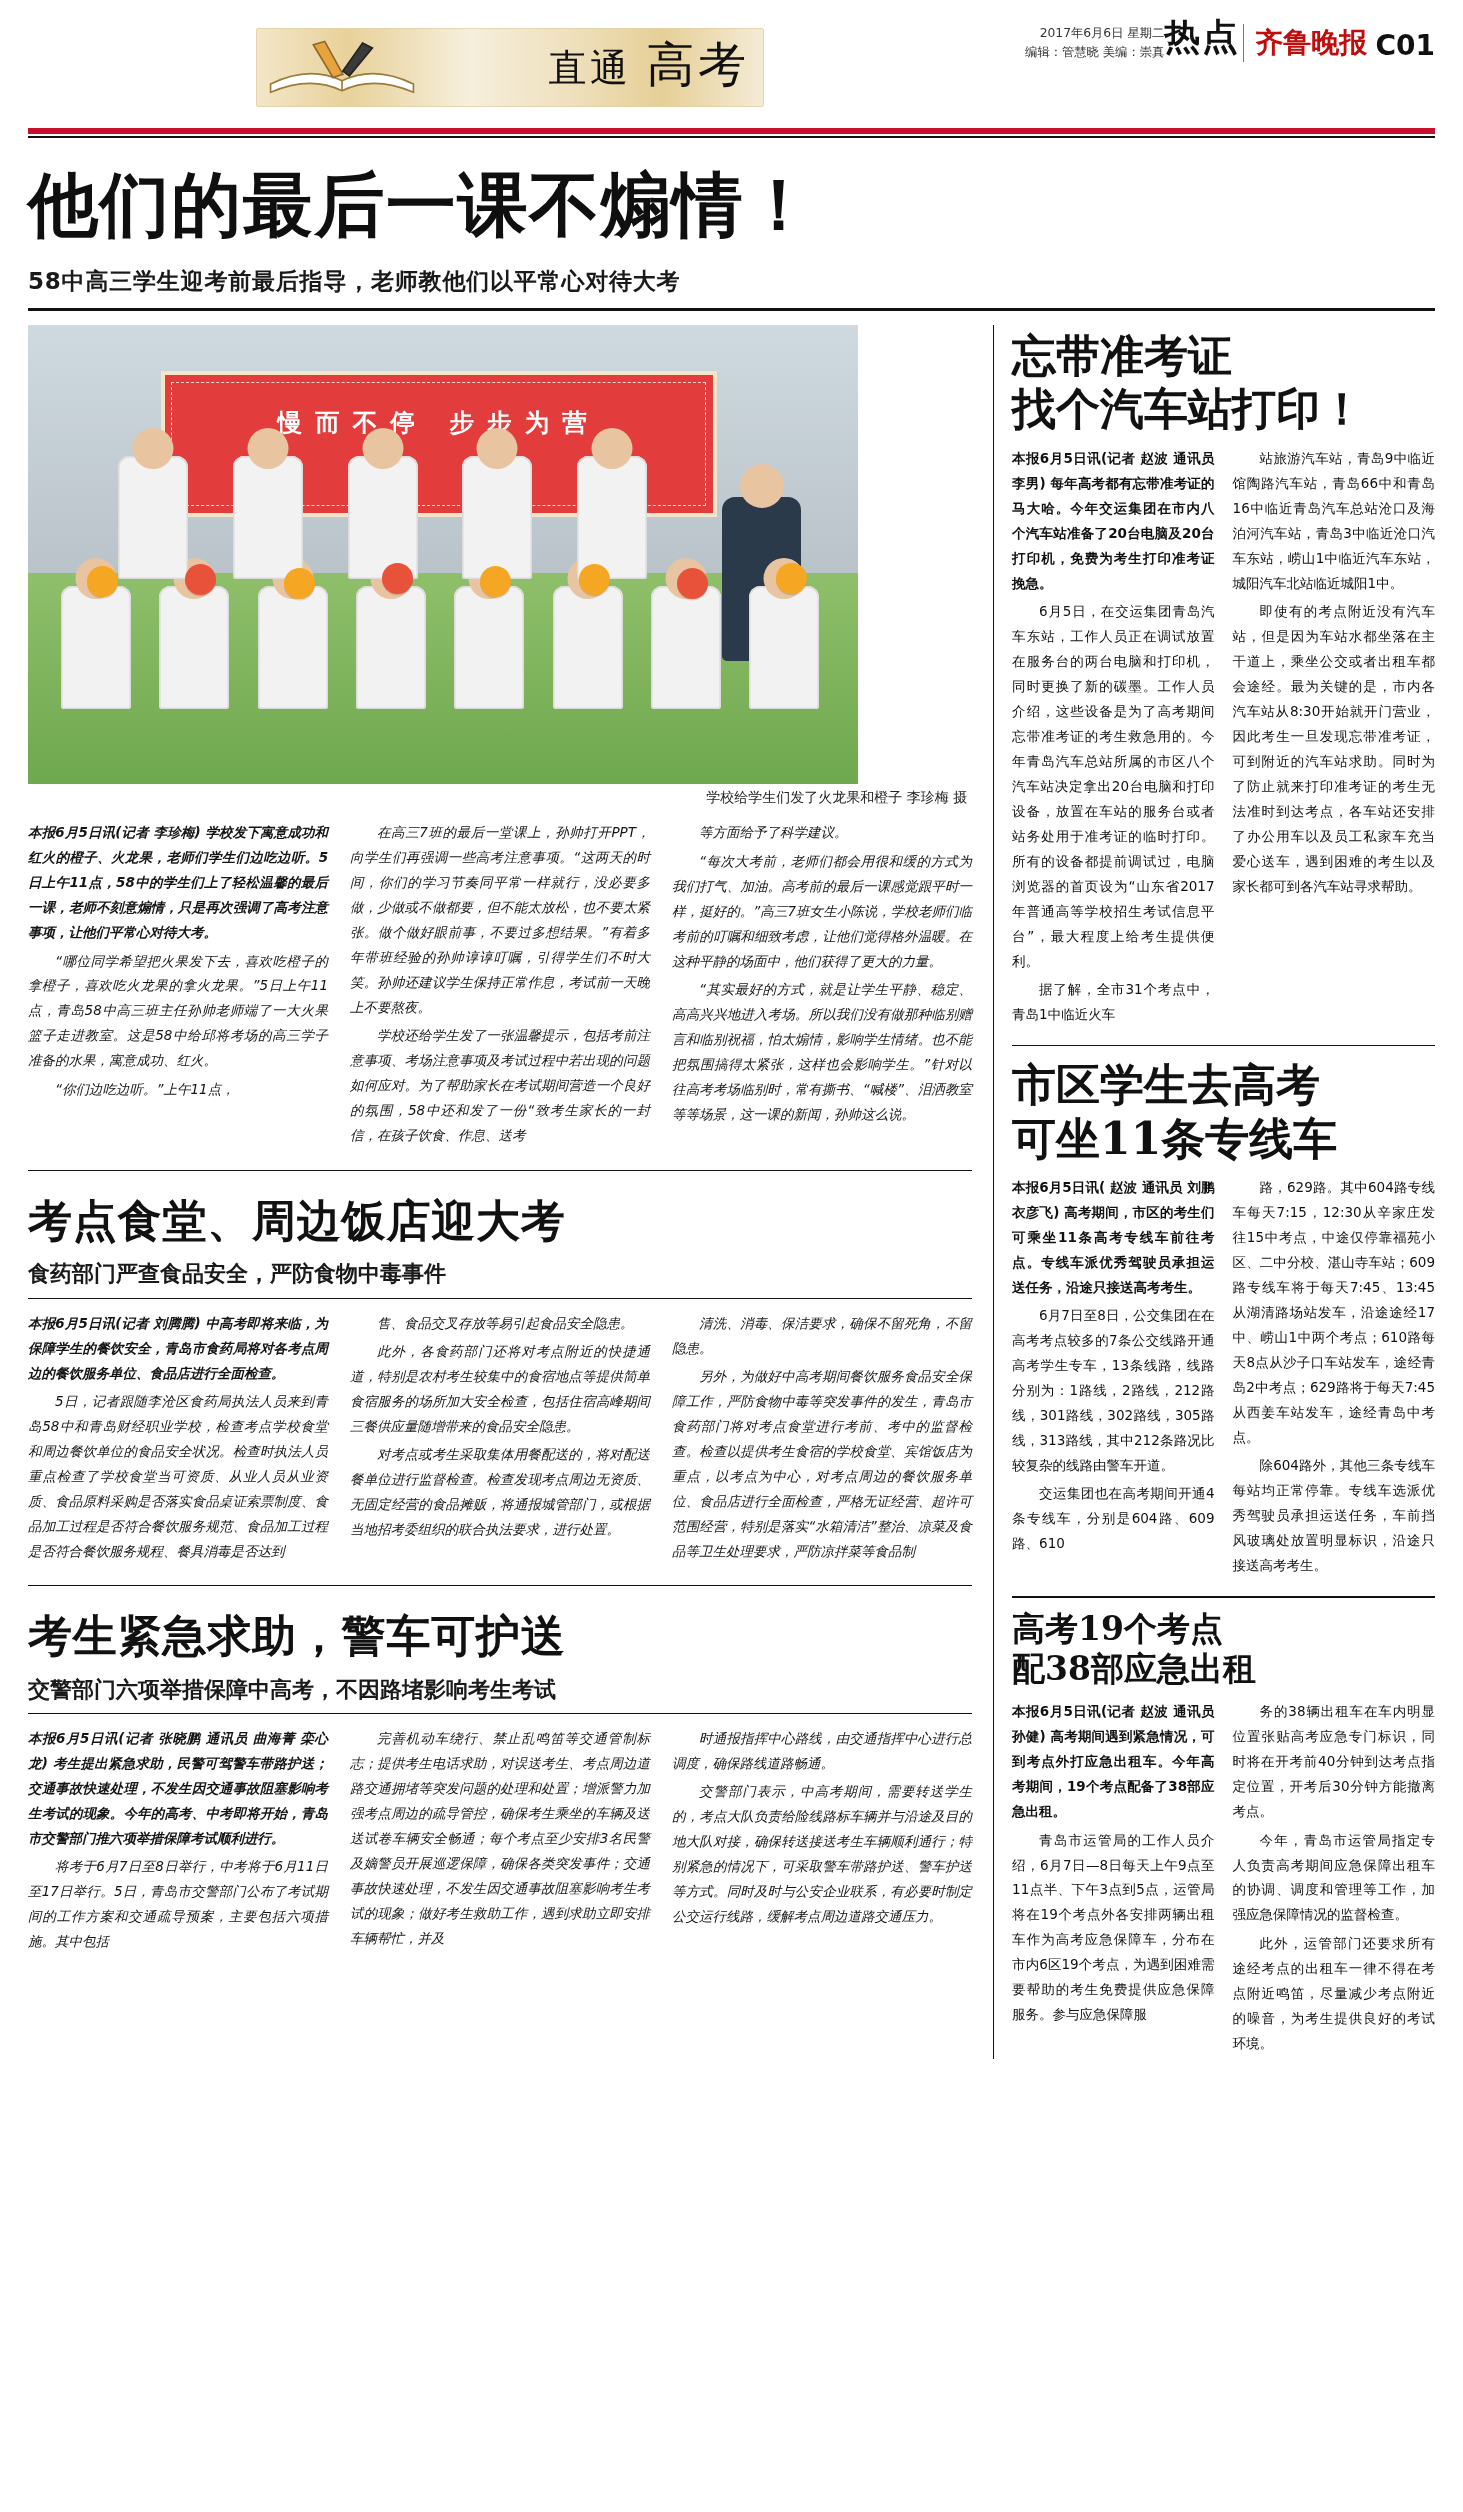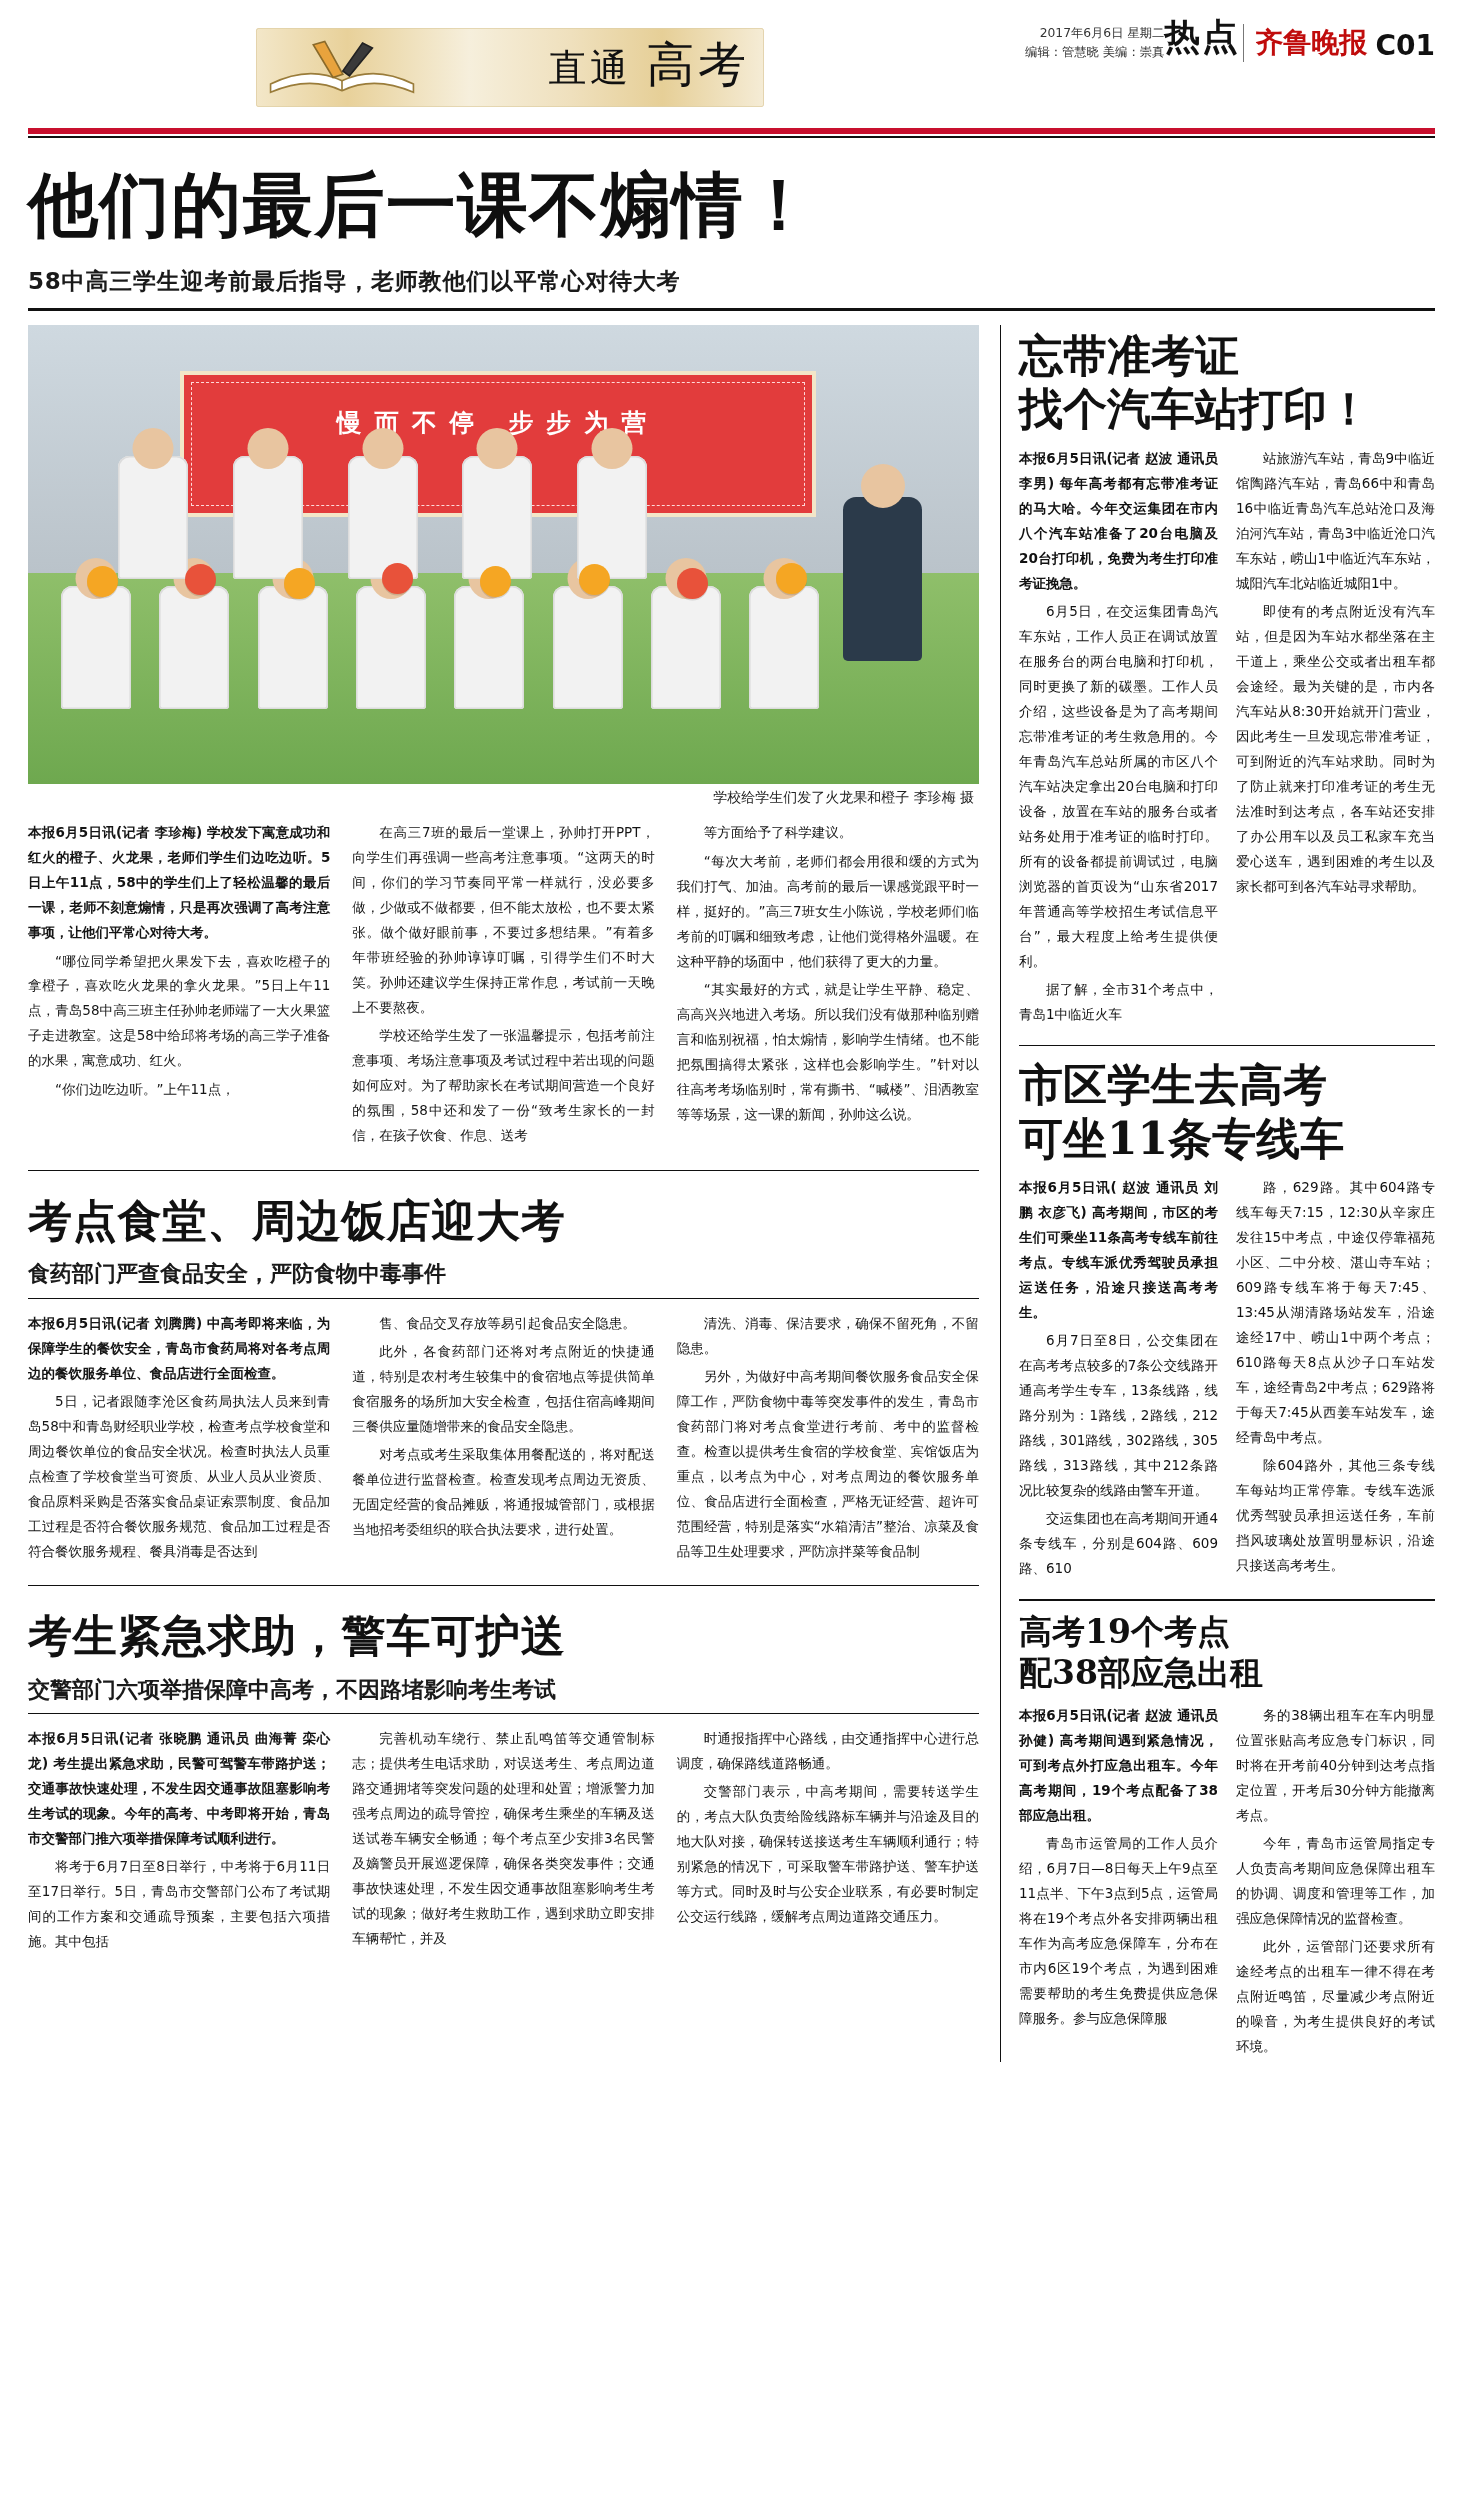--- a/index.html
+++ b/index.html
@@ -28,40 +28,40 @@
   .headline{font-size:70px;font-weight:bold;letter-spacing:1.6px;margin:21px 0 0 0;font-family:"DejaVu Serif","Liberation Serif",serif;color:#0f0f0f;}
   .subhead{font-size:23px;font-weight:bold;margin-top:13px;letter-spacing:0.8px;color:#1a1a1a;}
   .rule-black{height:2.5px;background:#111;margin-top:11.5px;}
 
   
   .body-wrap{display:flex;gap:21px;margin-top:14.8px;}
   .left-col{width:951px;}
   .right-col{width:426px;border-left:1.6px solid #111;padding-left:18px;}
 
   
-  .photo{position:relative;width:951px;height:459px;overflow:hidden;background:#e5e5e5;}
+  .photo{position:relative;width:830px;height:459px;overflow:hidden;background:#e5e5e5;}
   .photo .wall{position:absolute;left:0;top:0;width:100%;height:56%;background:linear-gradient(180deg,#cfd9e0 0%,#b9c2c9 100%);}
   .photo .board{position:absolute;left:16%;top:10%;width:66%;height:30%;background:#e23c3c;border:4.9px solid #f3e6c8;}
   .photo .board-inner{position:absolute;inset:6.6px;border:1.6px dashed #ffd9d9;}
   .photo .board-txt{position:absolute;left:0;right:0;top:22%;text-align:center;color:#fff;font-size:24.6px;font-weight:bold;letter-spacing:13px;font-family:"DejaVu Serif","Liberation Serif",serif;}
   .photo .floor{position:absolute;left:0;bottom:0;width:100%;height:46%;background:linear-gradient(180deg,#8fbf6a 0%,#6ea84f 100%);}
   .photo .kid{position:absolute;bottom:75px;width:70px;height:123px;background:#f2f2f2;border-radius:11.5px 11.5px 3.3px 3.3px;box-shadow:0 0 0 1.6px #dcdcdc inset;}
   .photo .kid:after{content:"";position:absolute;left:50%;top:-28px;transform:translateX(-50%);width:41px;height:41px;border-radius:50%;background:#e8c5a0;}
   .photo .fruit{position:absolute;width:31px;height:31px;border-radius:50%;background:#f5a623;box-shadow:0 1.6px 0 rgba(0,0,0,.12);}
   .photo .teacher{position:absolute;right:57px;bottom:123px;width:79px;height:164px;background:#2b3a4a;border-radius:13px 13px 4.9px 4.9px;}
   .photo .teacher:after{content:"";position:absolute;left:50%;top:-33px;transform:translateX(-50%);width:44px;height:44px;border-radius:50%;background:#e8c5a0;}
   .caption{font-size:14px;color:#222;text-align:right;margin-top:4.9px;padding-right:4.9px;}
 
   
   .sec-title{font-size:44px;font-weight:bold;letter-spacing:0.8px;margin:21px 0 8.2px;font-family:"DejaVu Serif","Liberation Serif",serif;}
   .sec-sub{font-size:22px;font-weight:bold;color:#1a1a1a;margin-bottom:6.6px;}
   .sec-rule{height:1.6px;background:#111;margin:8.2px 0 11.5px;}
 
   
-  .cols-3{display:flex;gap:22px;}
+  .cols-3{display:flex;gap:22px;font-style:italic;}
   .cols-3 > div{flex:1;}
   .col p{font-size:13.5px;line-height:1.85;text-align:justify;margin:0 0 3.3px;text-indent:2em;color:#151515;}
   .col p.lead{text-indent:0;}
   .byline{font-weight:bold;}
 
   
   .r-title{font-size:44px;font-weight:bold;line-height:1.22;font-family:"DejaVu Serif","Liberation Serif",serif;margin:3.3px 0 9.8px;}
   .r-title.small{font-size:33px;}
   .r-cols{display:flex;gap:18px;}
   .r-cols > div{flex:1;}

